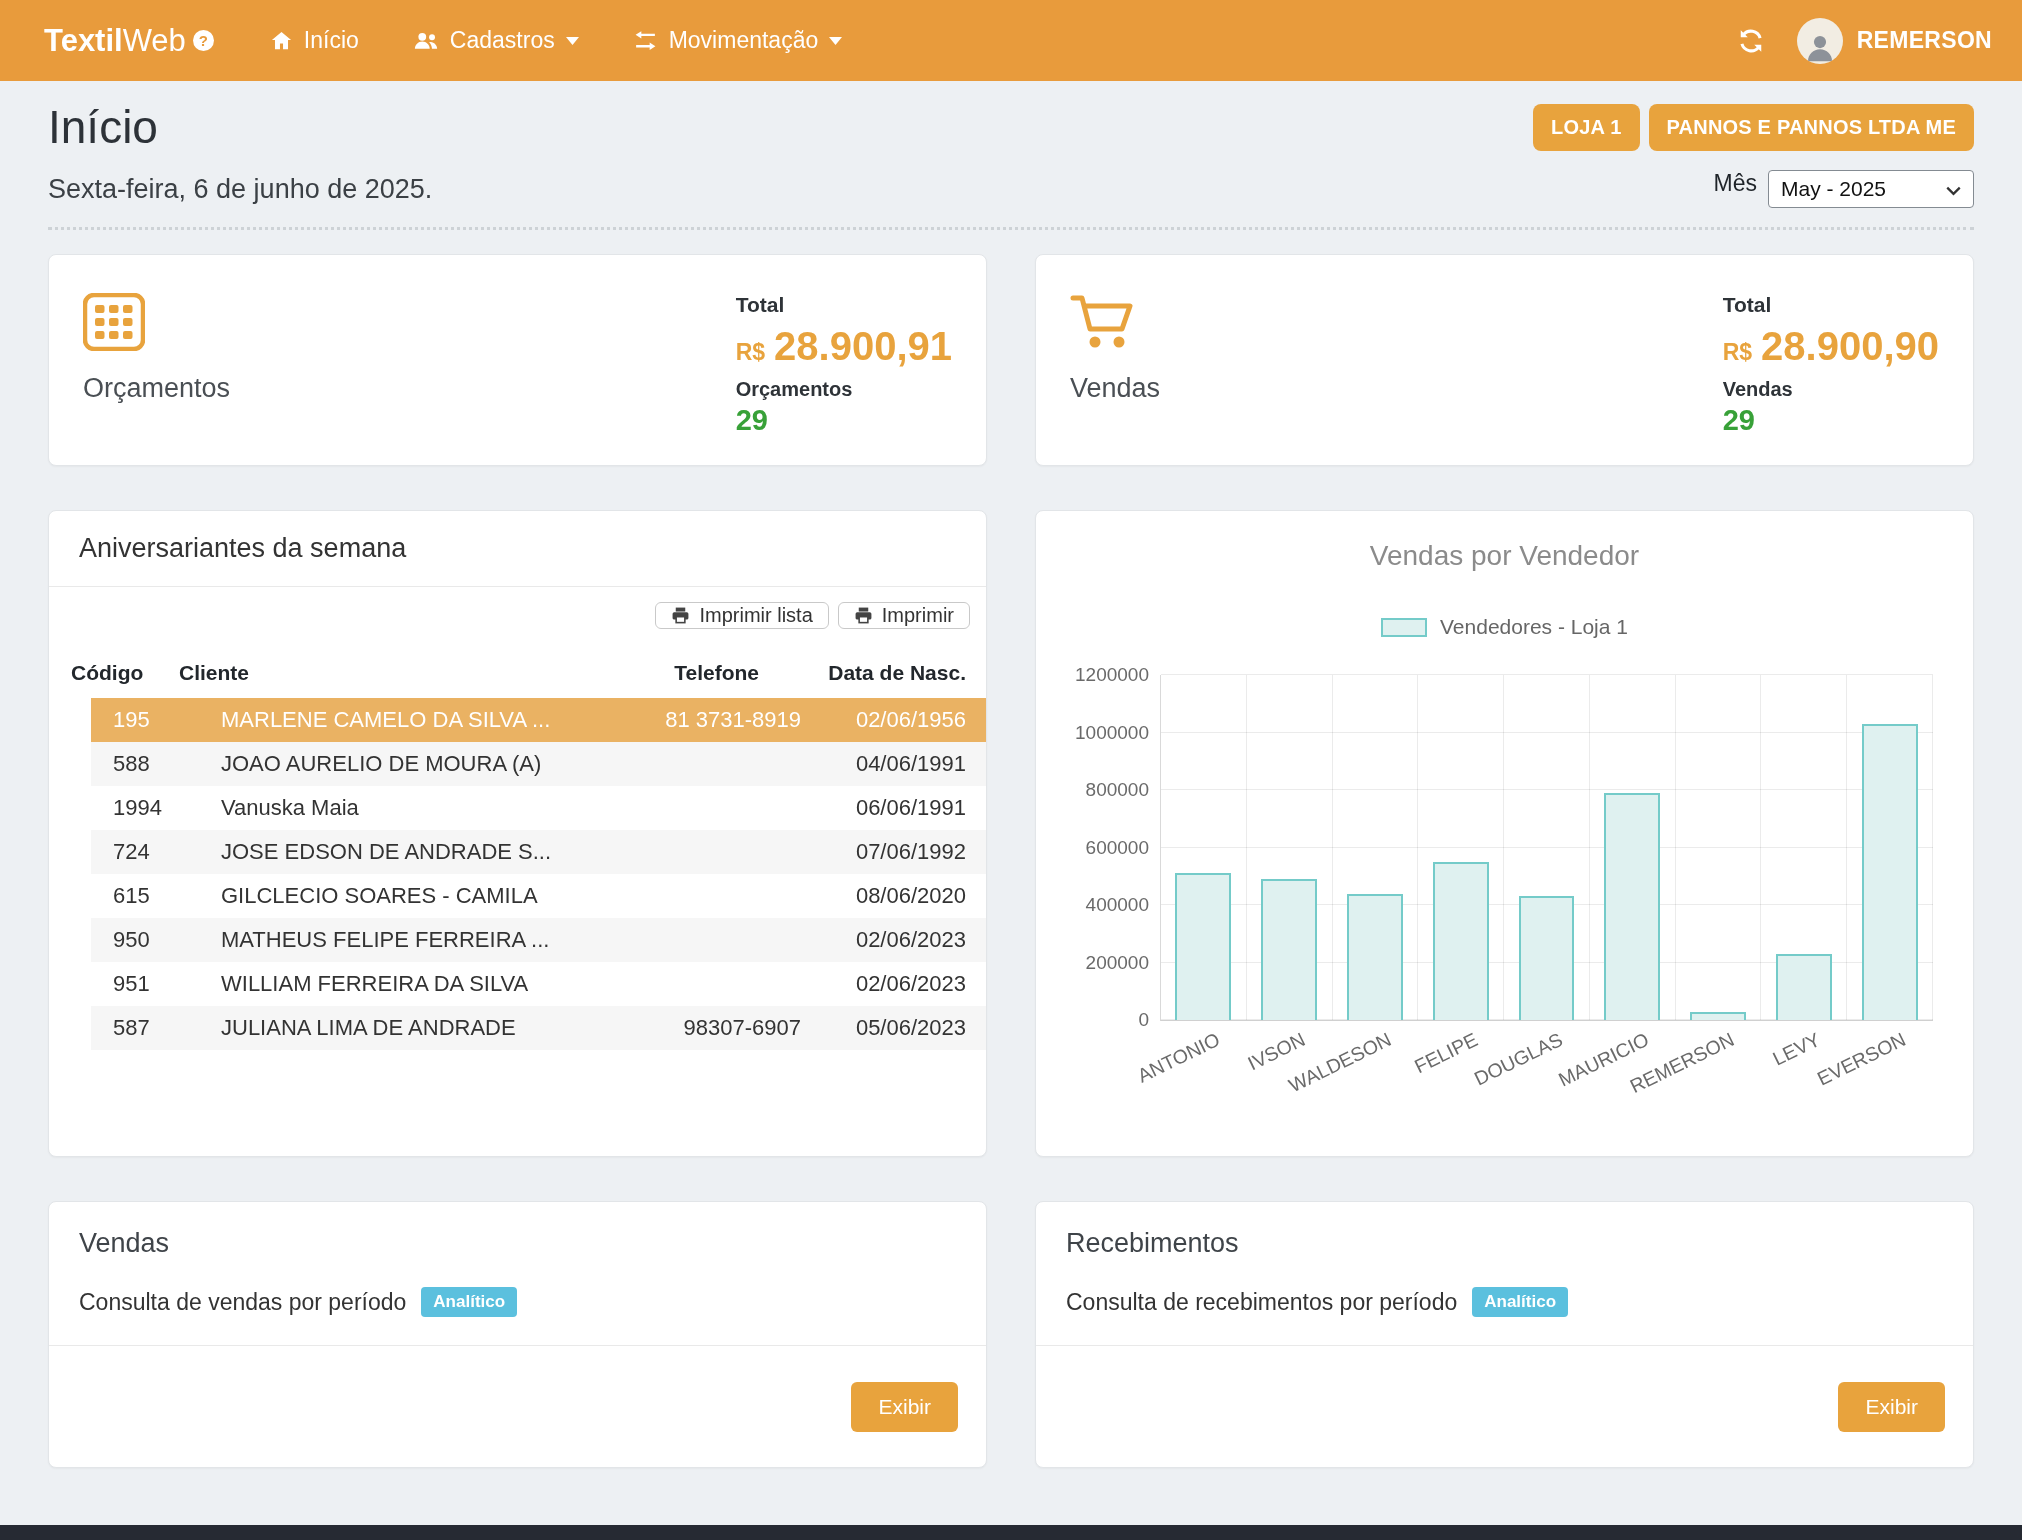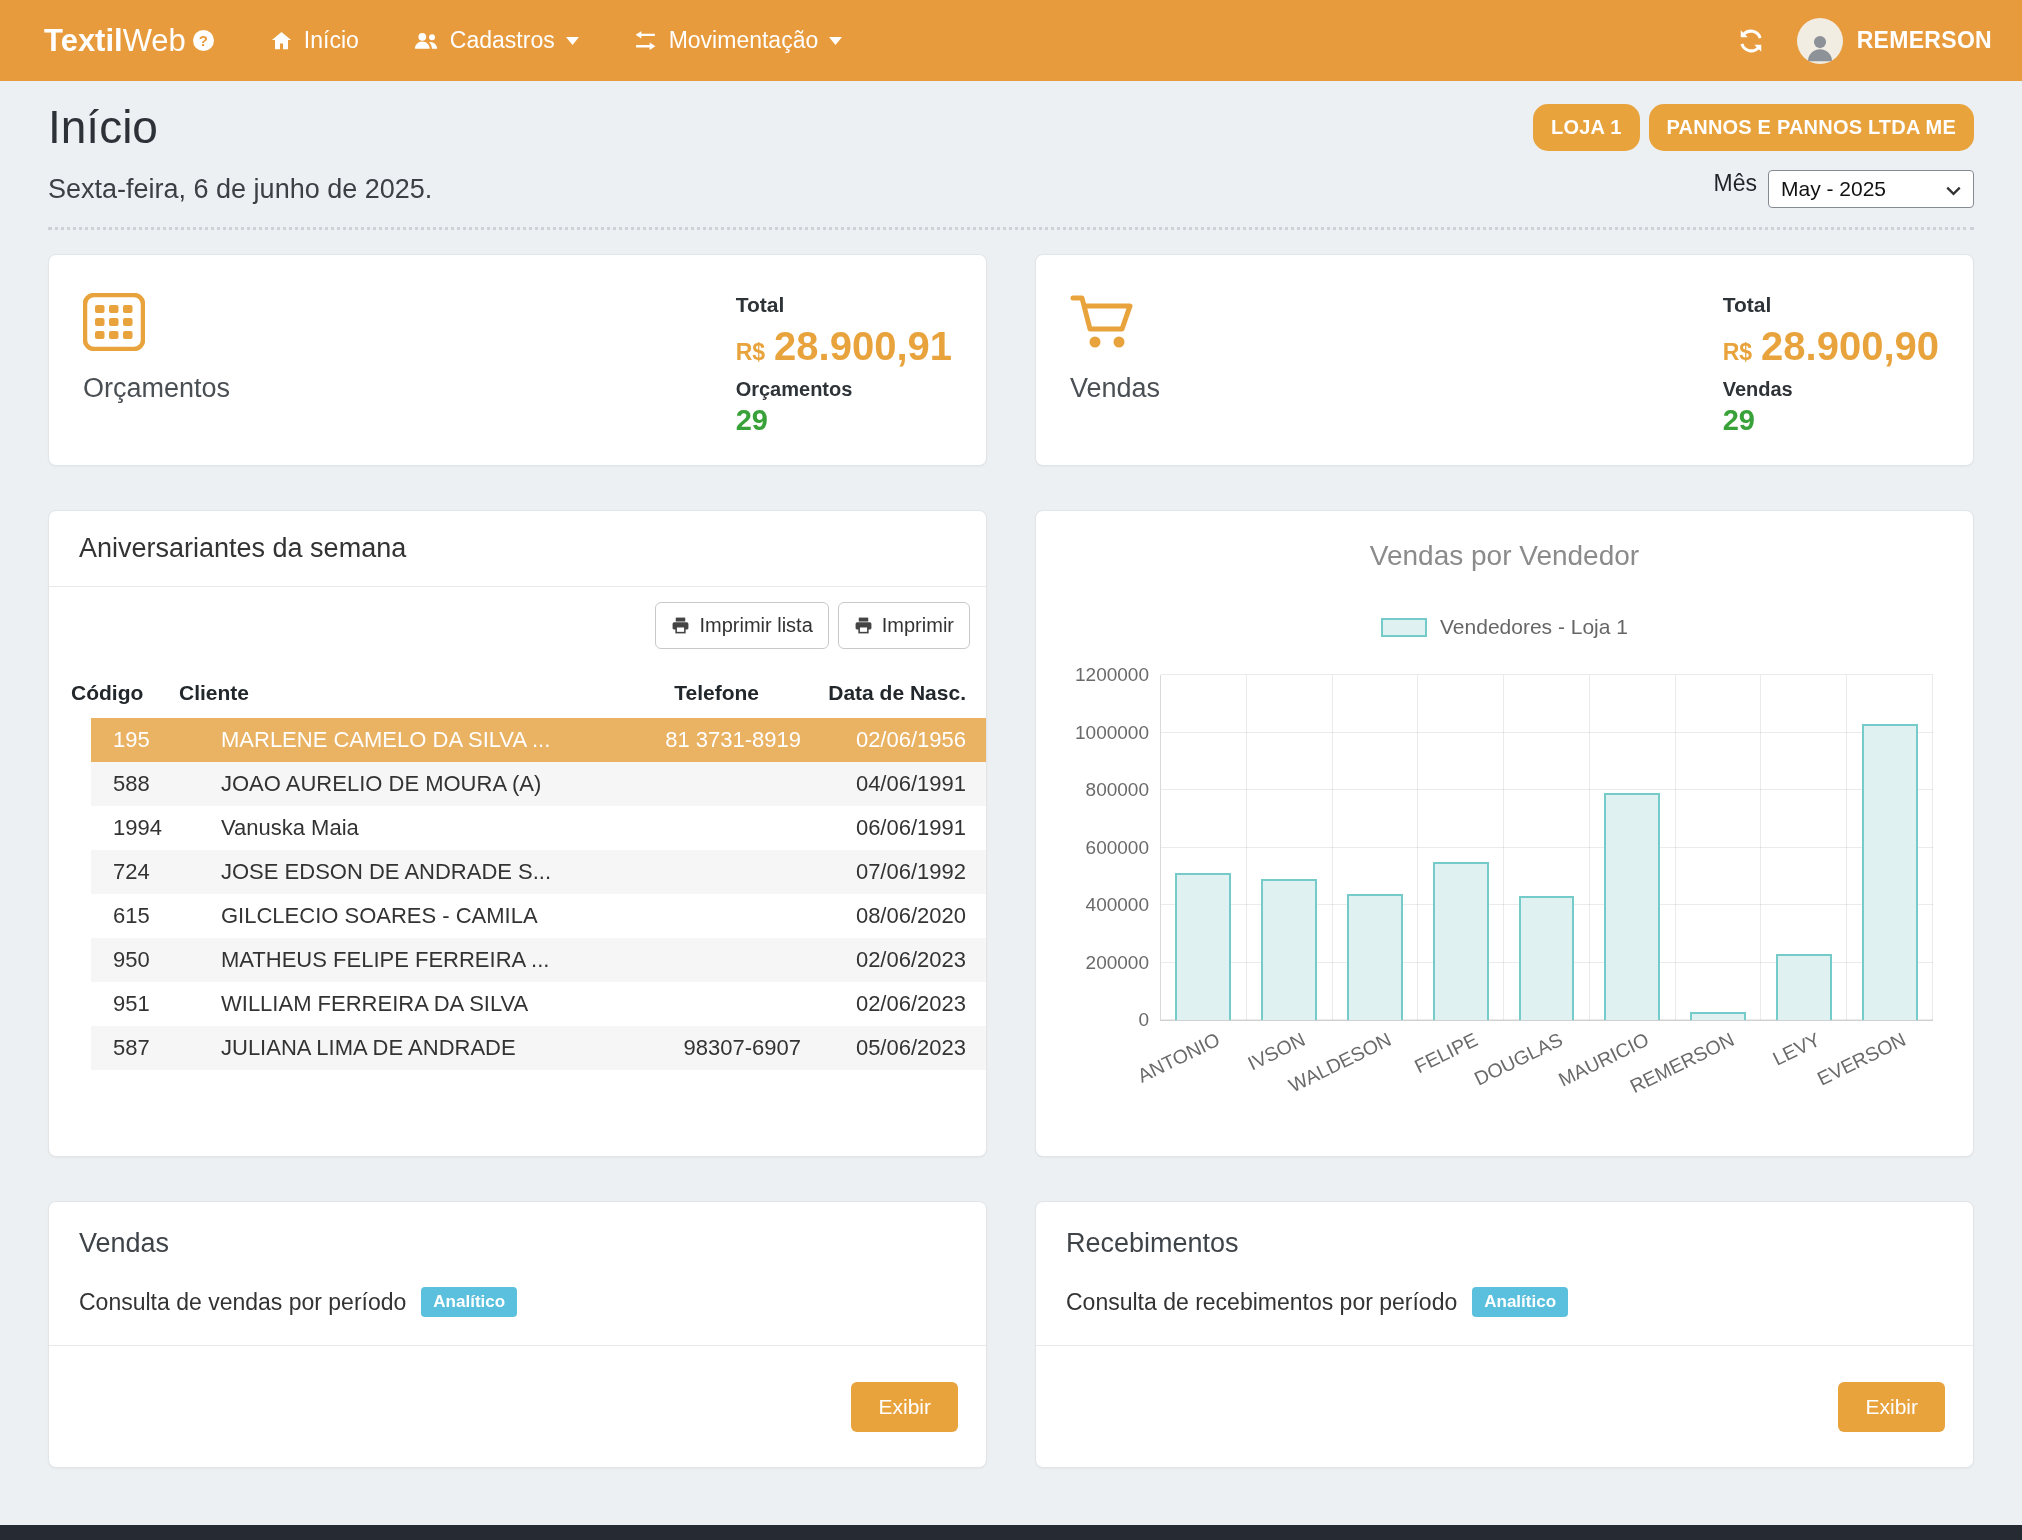--- a/index.html
+++ b/index.html
@@ -28,21 +28,21 @@
   .nav-right{margin-left:auto;display:flex;align-items:center;gap:32px;}
   .refresh-btn{cursor:pointer;display:flex;align-items:center;}
   .user-chip{display:flex;align-items:center;gap:14px;cursor:pointer;}
   .avatar{width:46px;height:46px;border-radius:50%;background:#f2ede3;display:flex;align-items:flex-end;justify-content:center;overflow:hidden;}
   .username{font-weight:700;font-size:23px;letter-spacing:.3px;}
   
   .content{padding:0 48px;}
   .page-head{display:flex;justify-content:space-between;align-items:center;margin-top:18px;}
   .page-title{font-size:46px;font-weight:400;color:#2d3238;margin:0;line-height:56px;}
   .head-buttons{display:flex;gap:9px;}
-  .btn-accent{background:var(--accent);color:#fff;border:none;border-radius:15px;font-weight:700;
+  .btn-accent{background:var(--accent);color:#fff;border:none;border-radius:8px;font-weight:700;
     font-size:20px;padding:12px 18px;cursor:pointer;font-family:inherit;letter-spacing:.2px;}
   .date-row{display:flex;justify-content:space-between;align-items:center;margin-top:14px;height:40px;}
   .date-text{font-size:27px;color:#3b4045;}
   .month{display:flex;align-items:flex-start;gap:11px;font-size:23px;color:#1f2429;}
   .select{width:206px;height:38px;background:#fff;border:1.5px solid #848b92;border-radius:4px;
     display:flex;align-items:center;justify-content:space-between;padding:0 12px;font-size:21px;color:#111;cursor:pointer;}
   .dotted{border-top:3px dotted #cdd2d6;margin-top:18px;}
   
   .grid2{display:grid;grid-template-columns:1fr 1fr;gap:48px;}
   .row-summary{margin-top:24px;}
@@ -58,21 +58,21 @@
   .sum-amount .cur{font-size:23px;margin-right:9px;}
   .sum-amount .val{font-size:40px;}
   .sum-count-label{font-size:20px;font-weight:700;color:#2e3338;margin-top:9px;}
   .sum-count{font-size:29px;font-weight:700;color:var(--green);margin-top:3px;}
   
   .tall-card{height:647px;overflow:hidden;position:relative;}
   .card-title-row{padding:22px 30px;font-size:27px;color:#333;}
   .divider{border-top:1px solid #e9e9e9;}
   .btn-row{display:flex;justify-content:flex-end;gap:9px;padding:15px 16px;}
   .btn-default{display:flex;align-items:center;gap:9px;background:#fff;border:1px solid #c9c9c9;border-radius:6px;
-    font-size:20px;color:#333;padding:11px 15px;cursor:pointer;font-family:inherit;}
+    font-size:20px;color:#333;padding:1px 15px;cursor:pointer;font-family:inherit;}
   .btn-default svg{display:block;}
   .table{margin-top:4px;}
   .thead,.trow{display:grid;grid-template-columns:130px 430px 150px 1fr;align-items:center;}
   .thead{font-weight:700;font-size:21px;color:#22272c;height:50px;}
   .trow{height:44px;font-size:22px;color:#333;cursor:pointer;margin-left:42px;}
   .th.code,.td.code{padding-left:22px;}
   .th.phone,.td.phone{text-align:right;}
   .th.date,.td.date{text-align:right;padding-right:20px;}
   .trow.stripe{background:#f6f6f6;}
   .trow.highlight{background:var(--highlight);color:#fff;}

